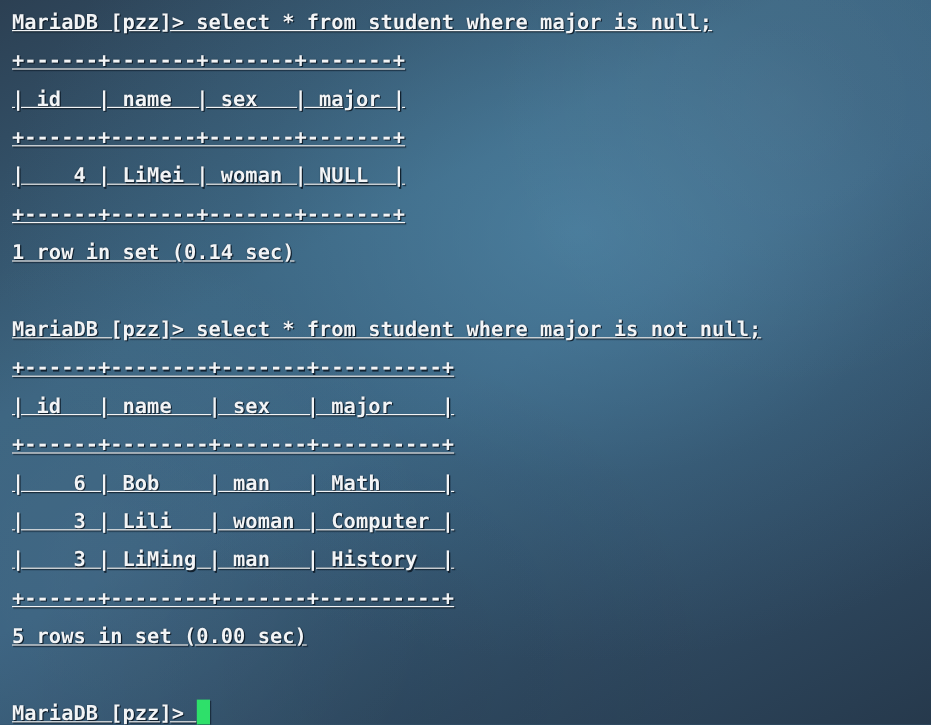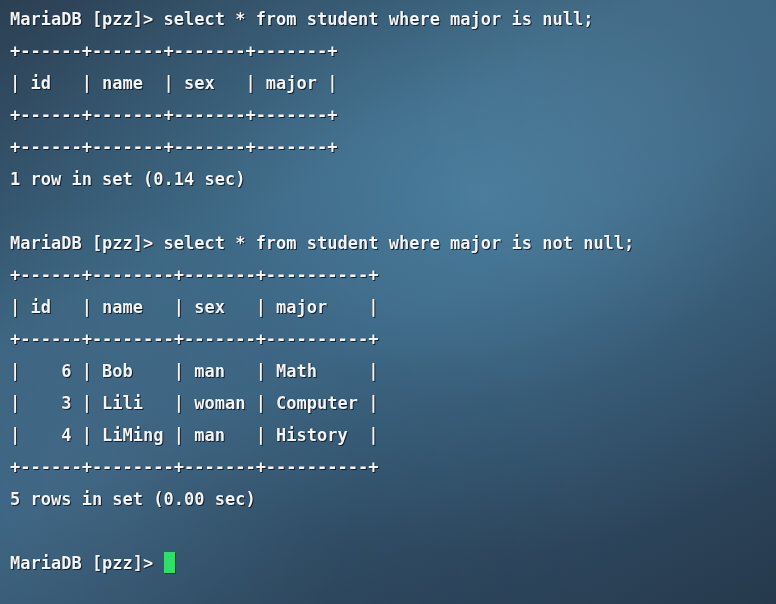--- a/index.html
+++ b/index.html
@@ -39,20 +39,21 @@
     position: relative;
     z-index: 2;
     padding: 3px 0 0 10px;
   }
   .line {
     white-space: pre;
     height: 32px;
     text-shadow:
       1px 1px 0 rgba(10,22,34,0.85),
       0 0 1px rgba(8,18,28,0.6);
+    text-decoration: underline;
   }
   .line.blank {
     height: 32px;
   }
   .cursor {
     display: inline-block;
     width: 11px;
     height: 21px;
     vertical-align: -4px;
     background: #2ee06a;
@@ -62,31 +63,32 @@
 </head>
 <body>
 
 <div id="terminal">
   <div class="screen">
 
     <div class="line">MariaDB [pzz]&gt; select * from student where major is null;</div>
     <div class="line">+------+-------+-------+-------+</div>
     <div class="line">| id   | name  | sex   | major |</div>
     <div class="line">+------+-------+-------+-------+</div>
+    <div class="line">|    4 | LiMei | woman | NULL  |</div>
     <div class="line">+------+-------+-------+-------+</div>
     <div class="line">1 row in set (0.14 sec)</div>
     <div class="line blank"></div>
 
     <div class="line">MariaDB [pzz]&gt; select * from student where major is not null;</div>
     <div class="line">+------+--------+-------+----------+</div>
     <div class="line">| id   | name   | sex   | major    |</div>
     <div class="line">+------+--------+-------+----------+</div>
     <div class="line">|    6 | Bob    | man   | Math     |</div>
     <div class="line">|    3 | Lili   | woman | Computer |</div>
-    <div class="line">|    4 | LiMing | man   | History  |</div>
+    <div class="line">|    3 | LiMing | man   | History  |</div>
     <div class="line">+------+--------+-------+----------+</div>
     <div class="line">5 rows in set (0.00 sec)</div>
     <div class="line blank"></div>
 
     <div class="line"><span>MariaDB [pzz]&gt; </span><span class="cursor"></span></div>
 
   </div>
 </div>
 
 </body></html>

